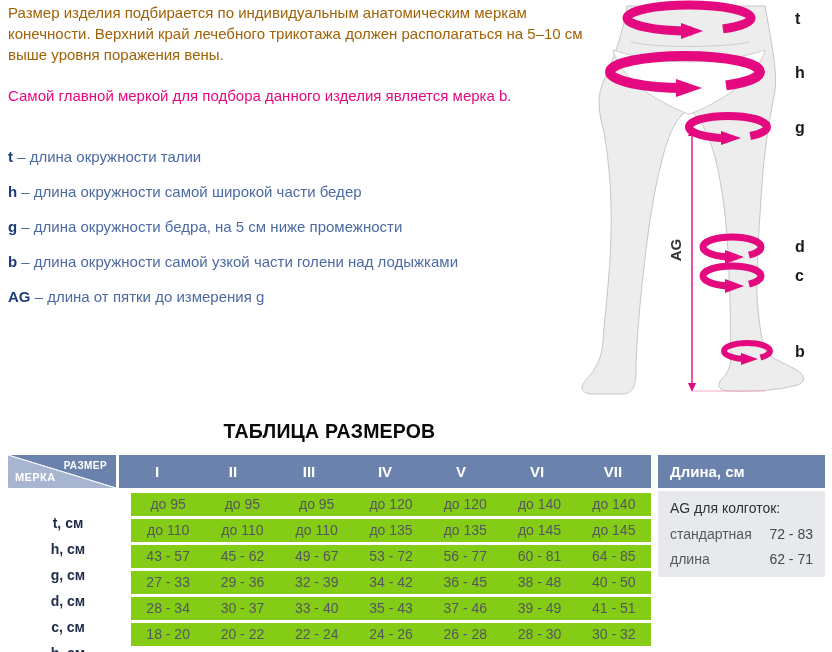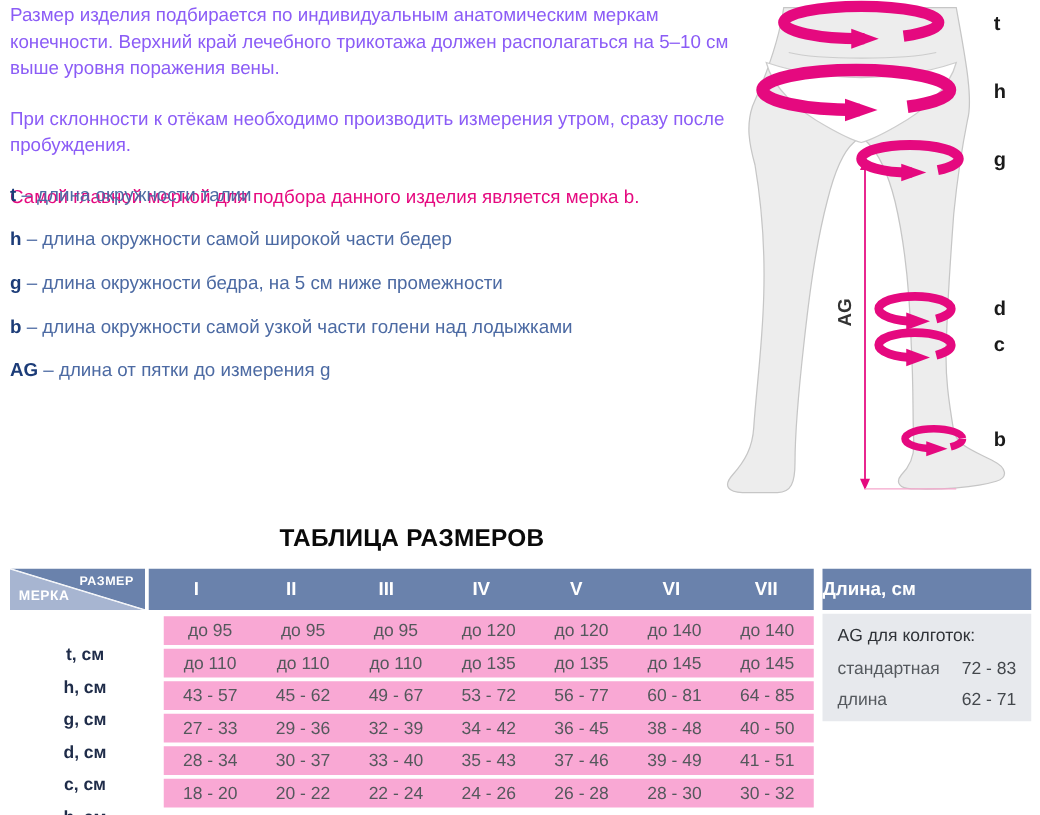--- a/index.html
+++ b/index.html
@@ -3,21 +3,21 @@
 <meta charset="utf-8">
 <style>
   html,body{margin:0;padding:0;}
   body{
     width:832px;height:652px;position:relative;overflow:hidden;background:#fff;
     font-family:"Liberation Sans","DejaVu Sans",sans-serif;
     -webkit-font-smoothing:antialiased;
   }
   
   .intro{position:absolute;left:8px;top:2px;width:578px;z-index:2;}
-  .intro p{margin:0 0 20px 0;font-size:15px;line-height:21px;color:#8b5cf6;}
+  .intro p{margin:0 0 20px 0;font-size:15px;line-height:21px;color:#a16207;}
   .intro .highlight{color:#e5097f;margin-bottom:0;}
   
   .mlist{position:absolute;left:8px;top:147px;width:640px;z-index:2;}
   .m-item{margin-bottom:15px;font-size:15px;line-height:20px;color:#4c6aa3;}
   .m-item b{color:#1c3c78;font-weight:700;}
   
   .figure{position:absolute;left:575px;top:0;width:240px;height:400px;z-index:1;}
   .loop{fill:none;stroke:#e5097f;}
   .loop-arrow{fill:#e5097f;}
   .fig-label{font-size:16px;font-weight:700;fill:#1a1a1a;
@@ -35,39 +35,38 @@
   .corner .c-top{position:absolute;top:5px;right:9px;font-size:10px;font-weight:700;
                  color:#fff;letter-spacing:.4px;padding-left:11px;}
   .corner .c-bottom{position:absolute;bottom:5px;left:7px;font-size:11px;font-weight:700;
                  color:#fff;letter-spacing:.4px;}
   .h-strip{flex:1;background:#6a82ac;display:flex;}
   .h-strip span{flex:1;text-align:center;line-height:33px;color:#fff;
                 font-weight:700;font-size:15px;}
   .label-cell{width:120px;margin-right:3px;background:#b5c1d9;display:flex;
               align-items:center;justify-content:center;
               font-size:14px;font-weight:700;color:#1f2c49;margin-top:30px;}
-  .data-strip{flex:1;background:#f9a8d4;display:flex;}
+  .data-strip{flex:1;background:#84cc16;display:flex;}
   .data-strip span{flex:1;text-align:center;line-height:23px;font-size:14px;color:#54585c;}
   
   .panel{position:absolute;left:658px;top:455px;width:167px;}
   .panel-header{height:33px;background:#6a82ac;color:#fff;font-size:15px;font-weight:700;
-                line-height:33px;box-sizing:border-box;margin-bottom:3px;}
+                line-height:33px;padding-left:12px;box-sizing:border-box;margin-bottom:3px;}
   .panel-body{background:#e7e9ed;padding:9px 12px 10px 12px;box-sizing:border-box;}
   .panel-sub{font-size:14px;color:#2f3237;margin-bottom:10px;}
   .p-row{display:flex;justify-content:space-between;font-size:14px;margin-bottom:9px;}
   .p-row:last-child{margin-bottom:0;}
   .p-row .pl{color:#55595e;}
   .p-row .pv{color:#43474c;}
 </style>
 </head>
 <body>
 
 <div class="intro">
   <p>Размер изделия подбирается по индивидуальным анатомическим меркам конечности. Верхний край лечебного трикотажа должен располагаться на 5–10 см выше уровня поражения вены.</p>
-  <p>При склонности к отёкам необходимо производить измерения утром, сразу после пробуждения.</p>
   <p class="highlight">Самой главной меркой для подбора данного изделия является мерка b.</p>
 </div>
 
 <div class="mlist">
     <div class="m-item"><b>t</b> <span>– длина окружности талии</span></div>
     <div class="m-item"><b>h</b> <span>– длина окружности самой широкой части бедер</span></div>
     <div class="m-item"><b>g</b> <span>– длина окружности бедра, на 5 см ниже промежности</span></div>
     <div class="m-item"><b>b</b> <span>– длина окружности самой узкой части голени над лодыжками</span></div>
     <div class="m-item"><b>AG</b> <span>– длина от пятки до измерения g</span></div>
   </div>

